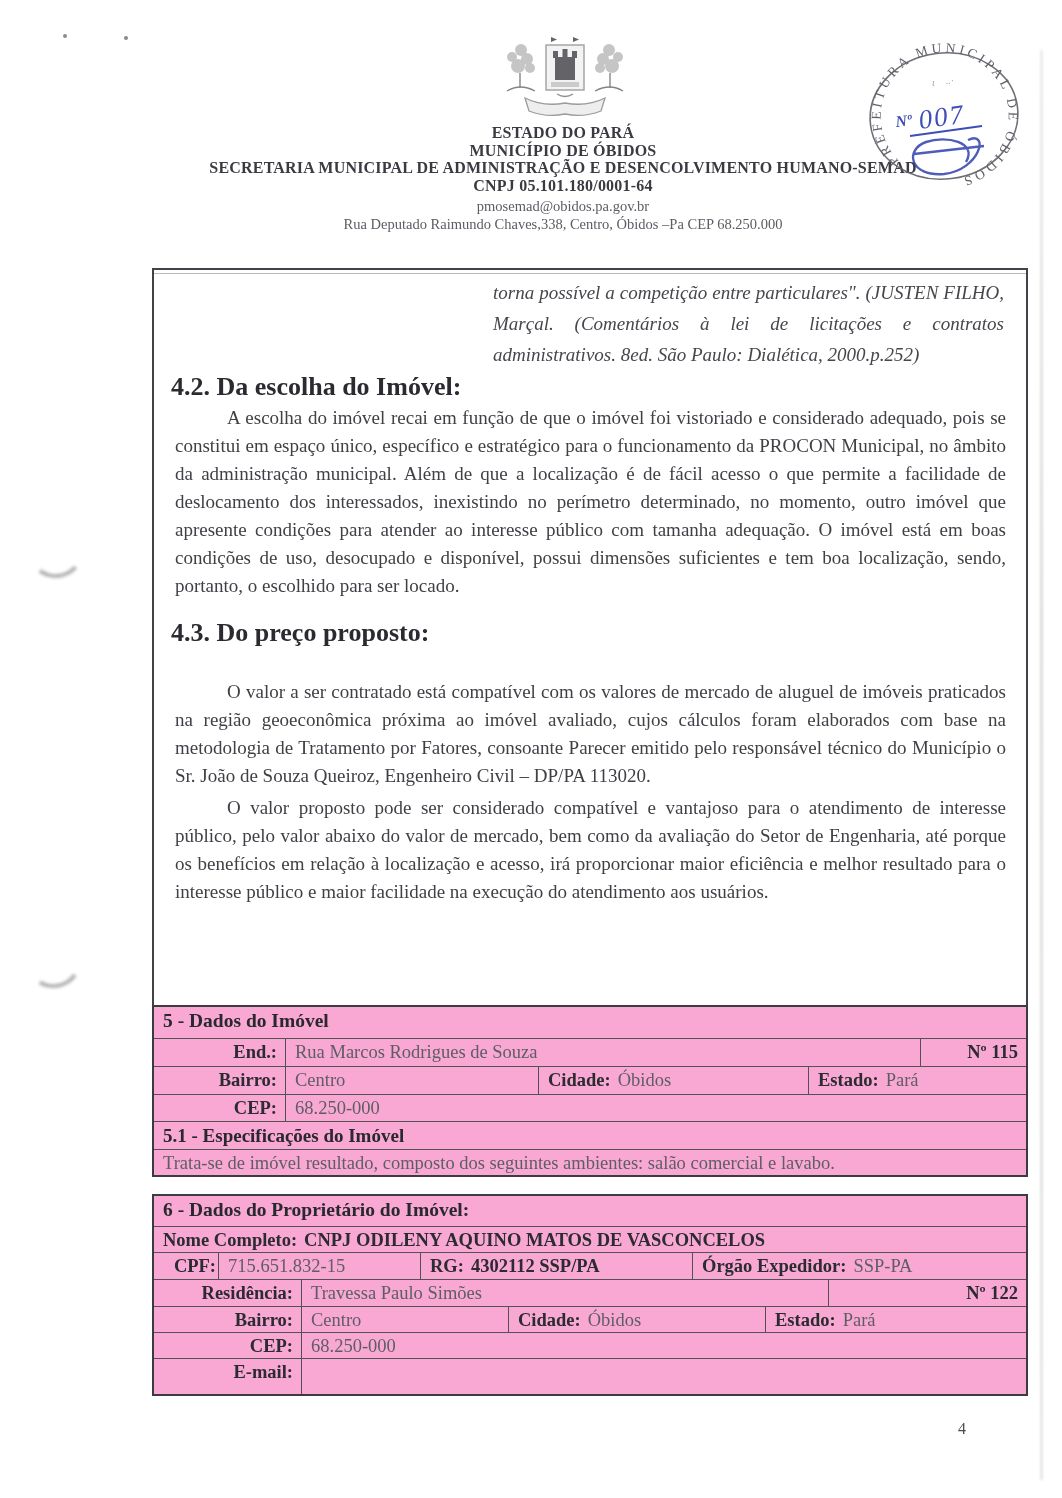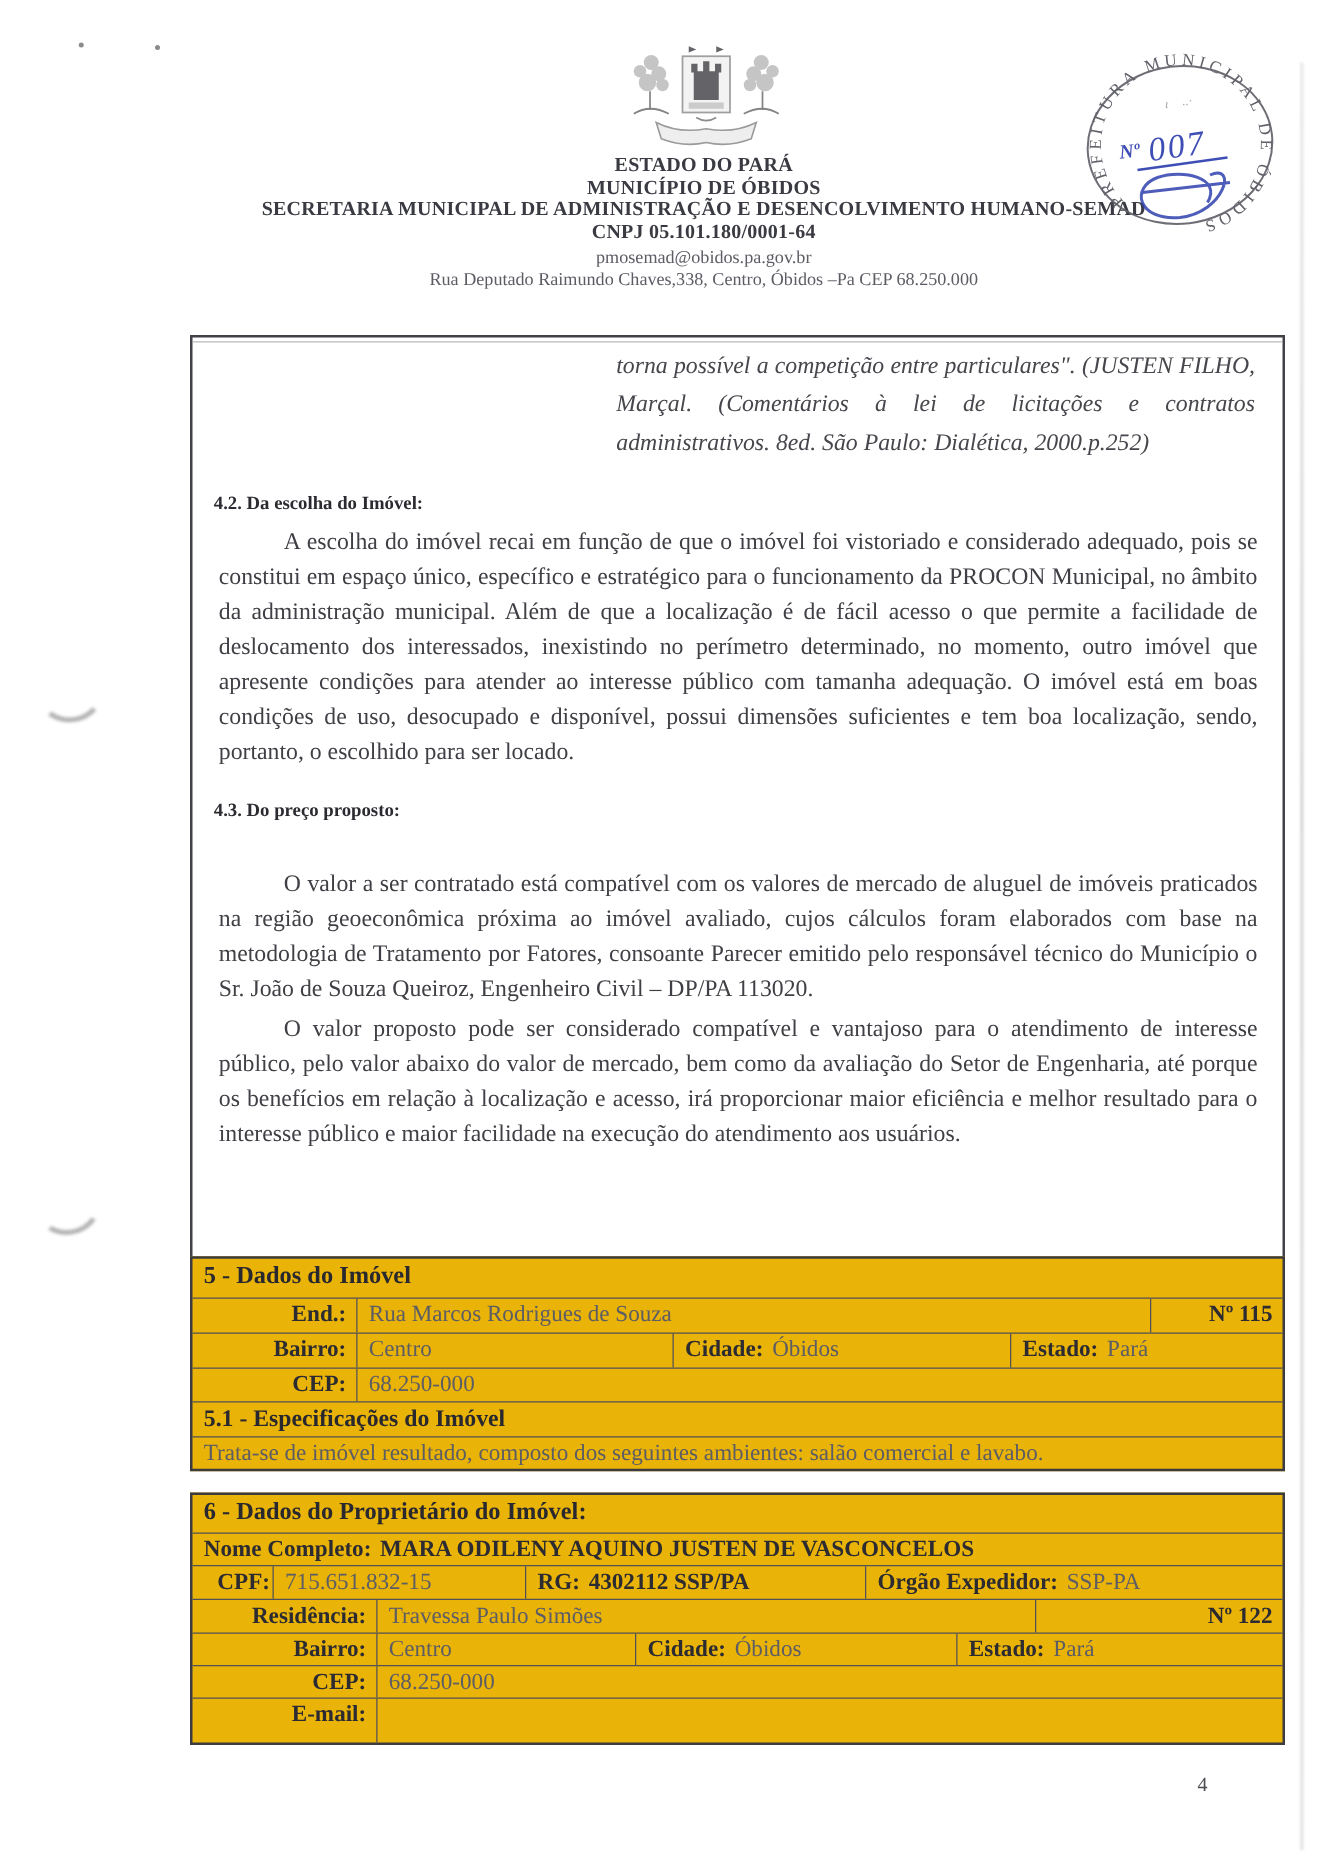--- a/index.html
+++ b/index.html
@@ -30,29 +30,29 @@
   .lh-s.first { margin-top:3px; }
   .stamp { position:absolute; left:856px; top:28px; width:176px; height:172px; opacity:.92; }
 
   
   .main-box { position:absolute; left:152px; top:268px; width:876px; height:816px;
     box-sizing:border-box; border:2px solid #414147; padding:5px 16px 0 17px;
     overflow:hidden; background:#fff; }
   .main-box::before { content:""; position:absolute; left:0; right:0; top:3px; border-top:1px solid #b9b9b9; }
   .quote { margin:2px 6px 0 322px; font-style:italic; font-size:19px; line-height:31px;
     text-align:justify; color:#46464c; }
-  .h-sec { font-weight:bold; font-size:15px; line-height:26px; margin:20px 0 0 0; color:#2a2a30; }
+  .h-sec { font-weight:bold; font-size:26px; line-height:26px; margin:4px 0 0 0; color:#2a2a30; }
   .para { font-size:19px; line-height:28px; text-align:justify; text-indent:52px; margin:4px; color:#3f3f45; }
   #h43 { margin-top:20px; }
   #p431 { margin-top:32px; }
   .box-divider { position:absolute; left:0; right:0; bottom:26px; border-top:1.5px solid #5a5a5e; }
 
   
   .tbl { position:absolute; left:152px; width:876px; box-sizing:border-box;
-    border:2.5px solid #3b3b40; background:#eab308; }
+    border:2.5px solid #3b3b40; background:#f9a8d4; }
   #table5 { top:1005px; }
   #table6 { top:1194px; }
   .trow { display:flex; border-top:1.6px solid #515156; align-items:flex-start; box-sizing:border-box; }
   .trow:first-child { border-top:none; }
   .tcell { box-sizing:border-box; padding:2px 8px 0 9px; font-size:18.5px; line-height:22px;
     overflow:hidden; white-space:nowrap; height:100%; }
   .tcell + .tcell { border-left:1.6px solid #515156; }
   .grow { flex:1 1 auto; }
   .lab { font-weight:bold; color:#2b2b31;text-align:right; }
   .val { color:#5d5d64; }
@@ -174,21 +174,21 @@
       <div class="tcell val grow">Trata-se de imóvel resultado, composto dos seguintes ambientes: salão comercial e lavabo.</div>
     </div>
   </div>
 
   <div class="tbl" id="table6">
     <div class="trow" style="height:30px">
       <div class="tcell grow title-cell">6 - Dados do Proprietário do Imóvel:</div>
     </div>
     <div class="trow" style="height:26px">
       <div class="tcell grow">
-        <span class="lab-inline">Nome Completo:</span><span class="lab">MARA ODILENY AQUINO JUSTEN DE VASCONCELOS</span>
+        <span class="lab-inline">Nome Completo:</span><span class="lab">CNPJ ODILENY AQUINO MATOS DE VASCONCELOS</span>
       </div>
     </div>
     <div class="trow" style="height:27px">
       <div class="tcell lab" style="width:64px; padding-right:2px;">CPF:</div>
       <div class="tcell val" style="width:202px">715.651.832-15</div>
       <div class="tcell" style="width:272px">
         <span class="lab-inline">RG:</span><span class="lab">4302112  SSP/PA</span>
       </div>
       <div class="tcell grow">
         <span class="lab-inline">Órgão Expedidor:</span><span class="val">SSP-PA</span>

